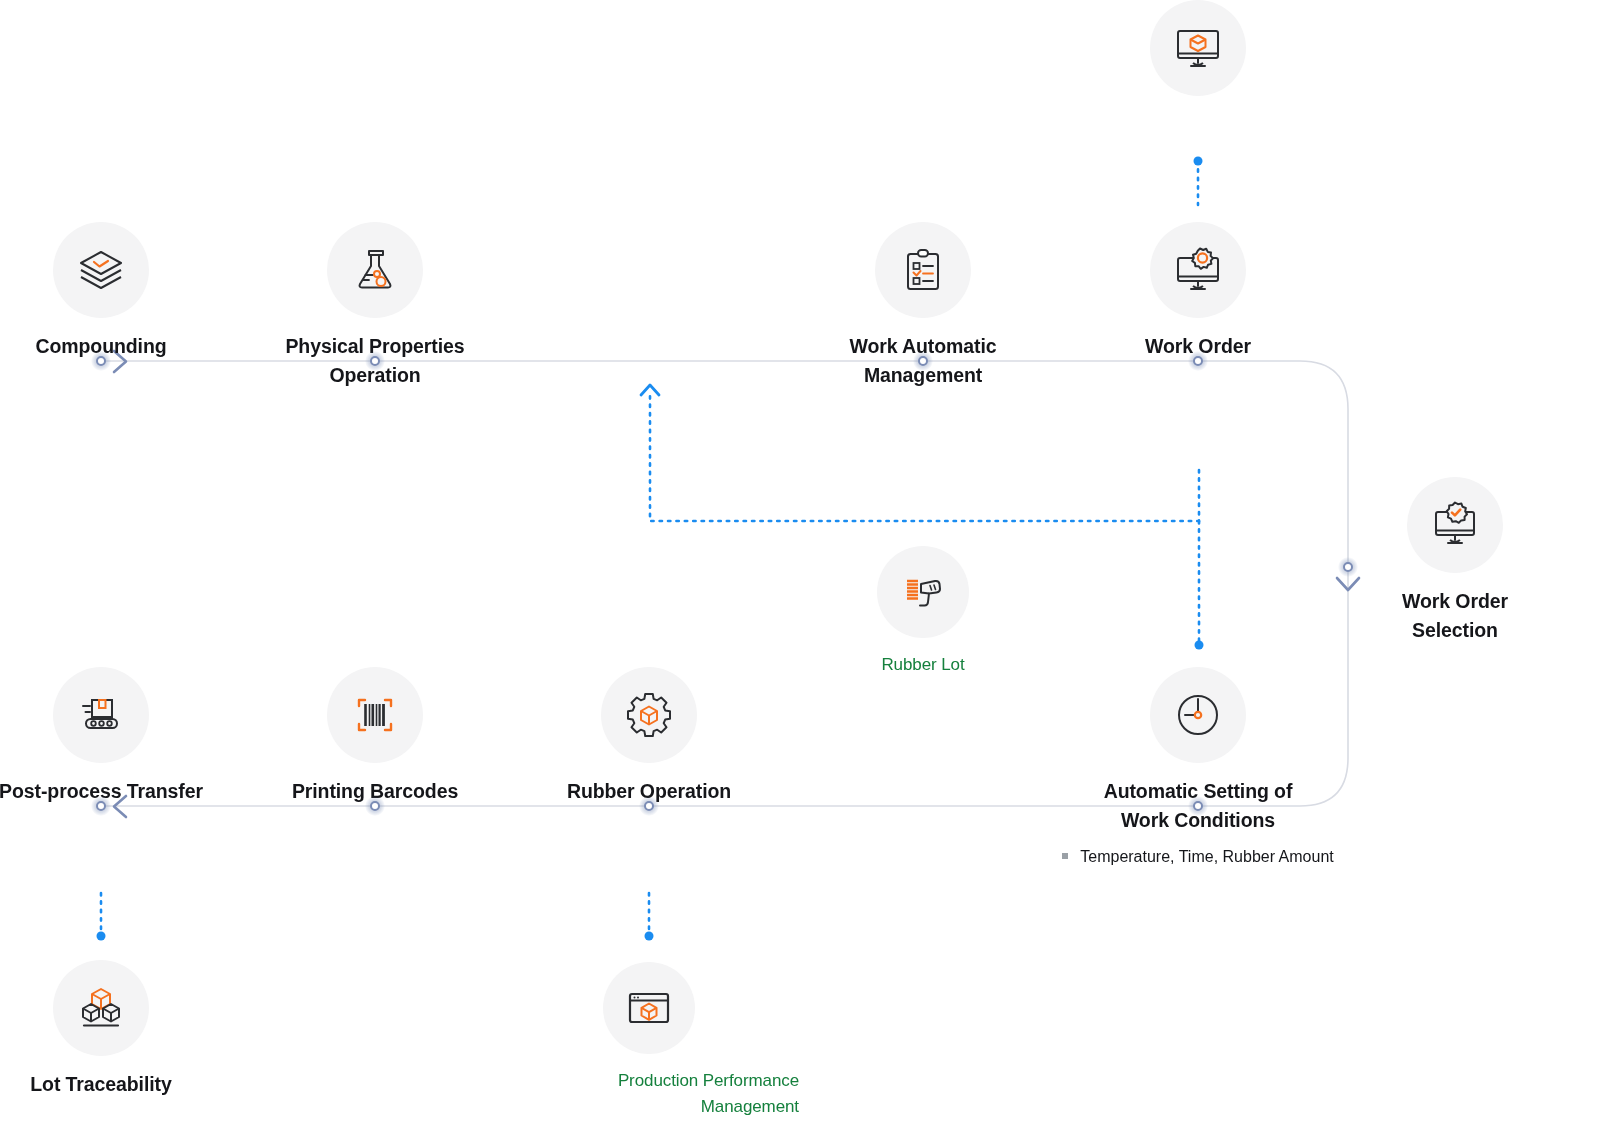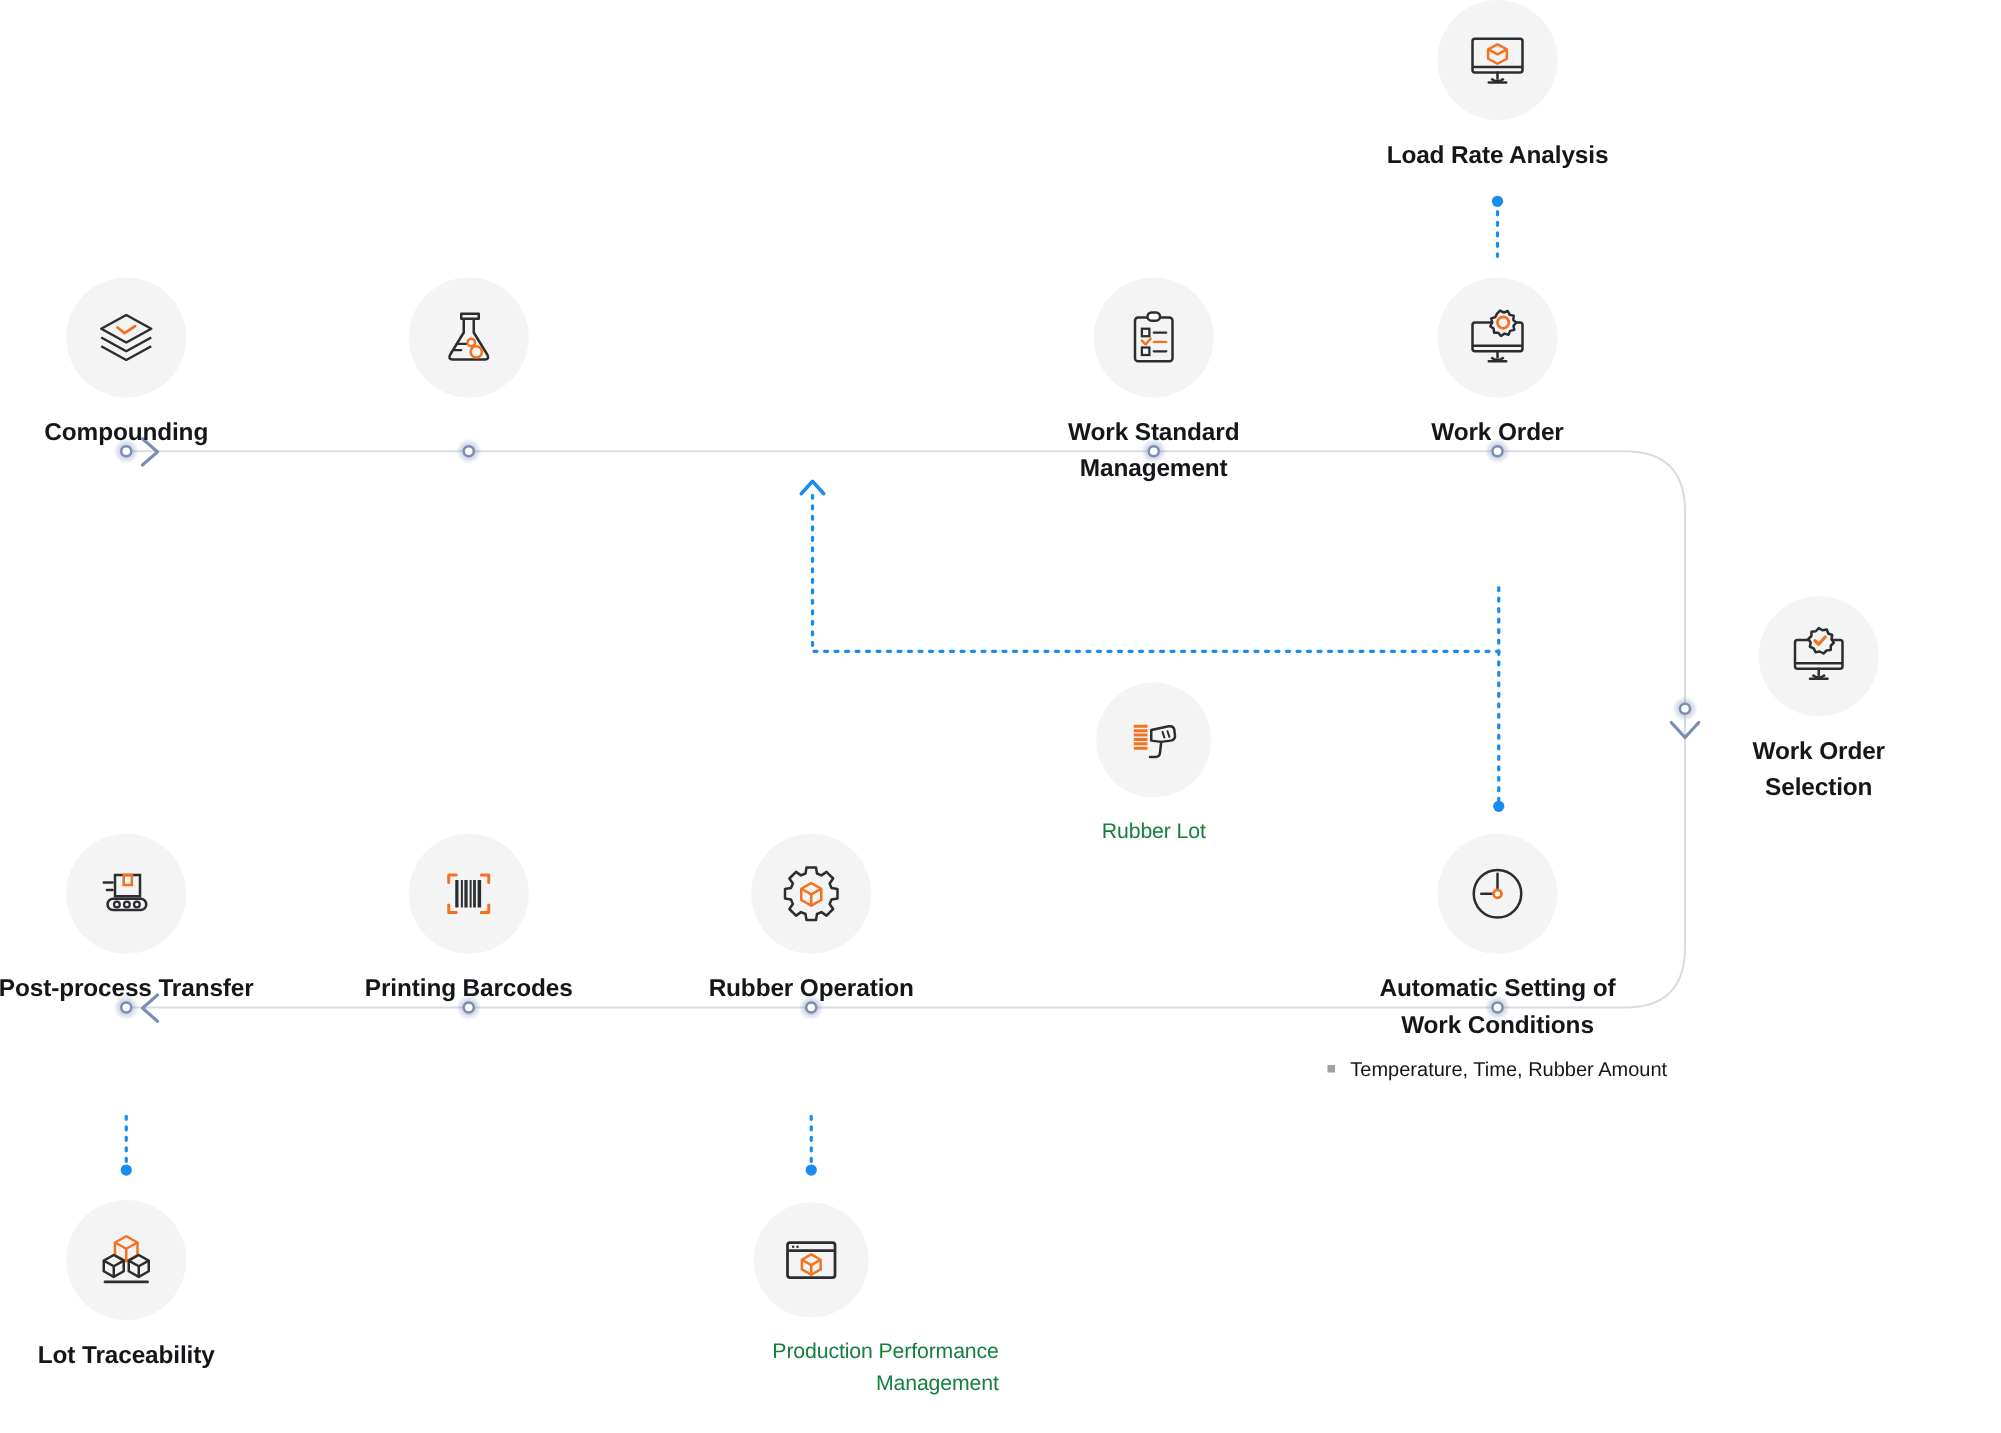--- a/index.html
+++ b/index.html
@@ -143,21 +143,20 @@
     <div class="bubble">
       <svg width="56" height="56" viewBox="0 0 56 56" fill="none">
         <rect x="8" y="11" width="40" height="27" rx="2" stroke="#2b2d31" stroke-width="2"></rect>
         <path d="M8 33.5 H48" stroke="#2b2d31" stroke-width="2"></path>
         <path d="M28 38 V43 M21 46 H35" stroke="#2b2d31" stroke-width="2" stroke-linecap="round"></path>
         <path d="M23 43 Q28 47 33 43" stroke="#2b2d31" stroke-width="2" fill="none"></path>
         <path d="M28 15.5 L35.5 19.5 V27 L28 31 L20.5 27 V19.5 Z" stroke="#F5711F" stroke-width="2" fill="none" stroke-linejoin="round"></path>
         <path d="M20.5 19.5 L28 23.5 L35.5 19.5" stroke="#F5711F" stroke-width="2" fill="none" stroke-linejoin="round"></path>
       </svg>
     </div>
-    <div class="node-label">Load Rate Analysis</div>
   </div>
 
   <div class="node" style="left:101px; top:222px;">
     <div class="bubble">
       <svg width="56" height="56" viewBox="0 0 56 56" fill="none">
         <path d="M28 10 L48 21 L28 32 L8 21 Z" stroke="#2b2d31" stroke-width="2" fill="none" stroke-linejoin="round"></path>
         <path d="M8 28 L28 39 L48 28" stroke="#2b2d31" stroke-width="2" fill="none" stroke-linejoin="round"></path>
         <path d="M8 35 L28 46 L48 35" stroke="#2b2d31" stroke-width="2" fill="none" stroke-linejoin="round"></path>
         <path d="M21 20 L26.5 24.5 L35 19" stroke="#F5711F" stroke-width="2.2" fill="none" stroke-linecap="round" stroke-linejoin="round"></path>
       </svg>
@@ -168,36 +167,38 @@
   <div class="node" style="left:375px; top:222px;">
     <div class="bubble">
       <svg width="56" height="56" viewBox="0 0 56 56" fill="none">
         <path d="M22 9 H36 V13 H22 Z" stroke="#2b2d31" stroke-width="2" fill="none" stroke-linejoin="round"></path>
         <path d="M24 13 V24 L13 42 Q11.5 45.5 15 45.5 H41 Q44.5 45.5 43 42 L32 24 V13" stroke="#2b2d31" stroke-width="2" fill="none" stroke-linejoin="round"></path>
         <path d="M18.5 33 H26 M16.5 38 H22" stroke="#2b2d31" stroke-width="1.8" stroke-linecap="round"></path>
         <circle cx="30" cy="32" r="3" stroke="#F5711F" stroke-width="2" fill="none"></circle>
         <circle cx="34" cy="39.5" r="4.5" stroke="#F5711F" stroke-width="2" fill="none"></circle>
       </svg>
     </div>
+    <div class="node-label" style="white-space:pre-line;">Physical Properties
+Operation</div>
   </div>
 
   <div class="node" style="left:923px; top:222px;">
     <div class="bubble">
       <svg width="56" height="56" viewBox="0 0 56 56" fill="none">
         <rect x="13" y="12" width="30" height="35" rx="2.5" stroke="#2b2d31" stroke-width="2"></rect>
         <rect x="23" y="8" width="10" height="6.5" rx="3.2" stroke="#2b2d31" stroke-width="2" fill="#fff"></rect>
         <rect x="18.5" y="21" width="6" height="6" stroke="#2b2d31" stroke-width="1.8" fill="none"></rect>
         <path d="M28 24 H38" stroke="#2b2d31" stroke-width="1.8" stroke-linecap="round"></path>
         <path d="M18.5 30.5 L21.5 33.5 L25.5 29" stroke="#F5711F" stroke-width="2" fill="none" stroke-linecap="round" stroke-linejoin="round"></path>
         <path d="M28 31.5 H38" stroke="#F5711F" stroke-width="1.8" stroke-linecap="round"></path>
         <rect x="18.5" y="36" width="6" height="6" stroke="#2b2d31" stroke-width="1.8" fill="none"></rect>
         <path d="M28 39 H38" stroke="#2b2d31" stroke-width="1.8" stroke-linecap="round"></path>
       </svg>
     </div>
-    <div class="node-label" style="white-space:pre-line;">Work Standard
+    <div class="node-label" style="white-space:pre-line;">Work Automatic
 Management</div>
   </div>
 
   <div class="node" style="left:1198px; top:222px;">
     <div class="bubble">
       <svg width="56" height="56" viewBox="0 0 56 56" fill="none">
         <rect x="8" y="16" width="40" height="23" rx="2" stroke="#2b2d31" stroke-width="2"></rect>
         <path d="M8 34.5 H48" stroke="#2b2d31" stroke-width="2"></path>
         <path d="M28 39 V44 M21 47 H35" stroke="#2b2d31" stroke-width="2" stroke-linecap="round"></path>
         <path d="M23 44 Q28 48 33 44" stroke="#2b2d31" stroke-width="2" fill="none"></path>

